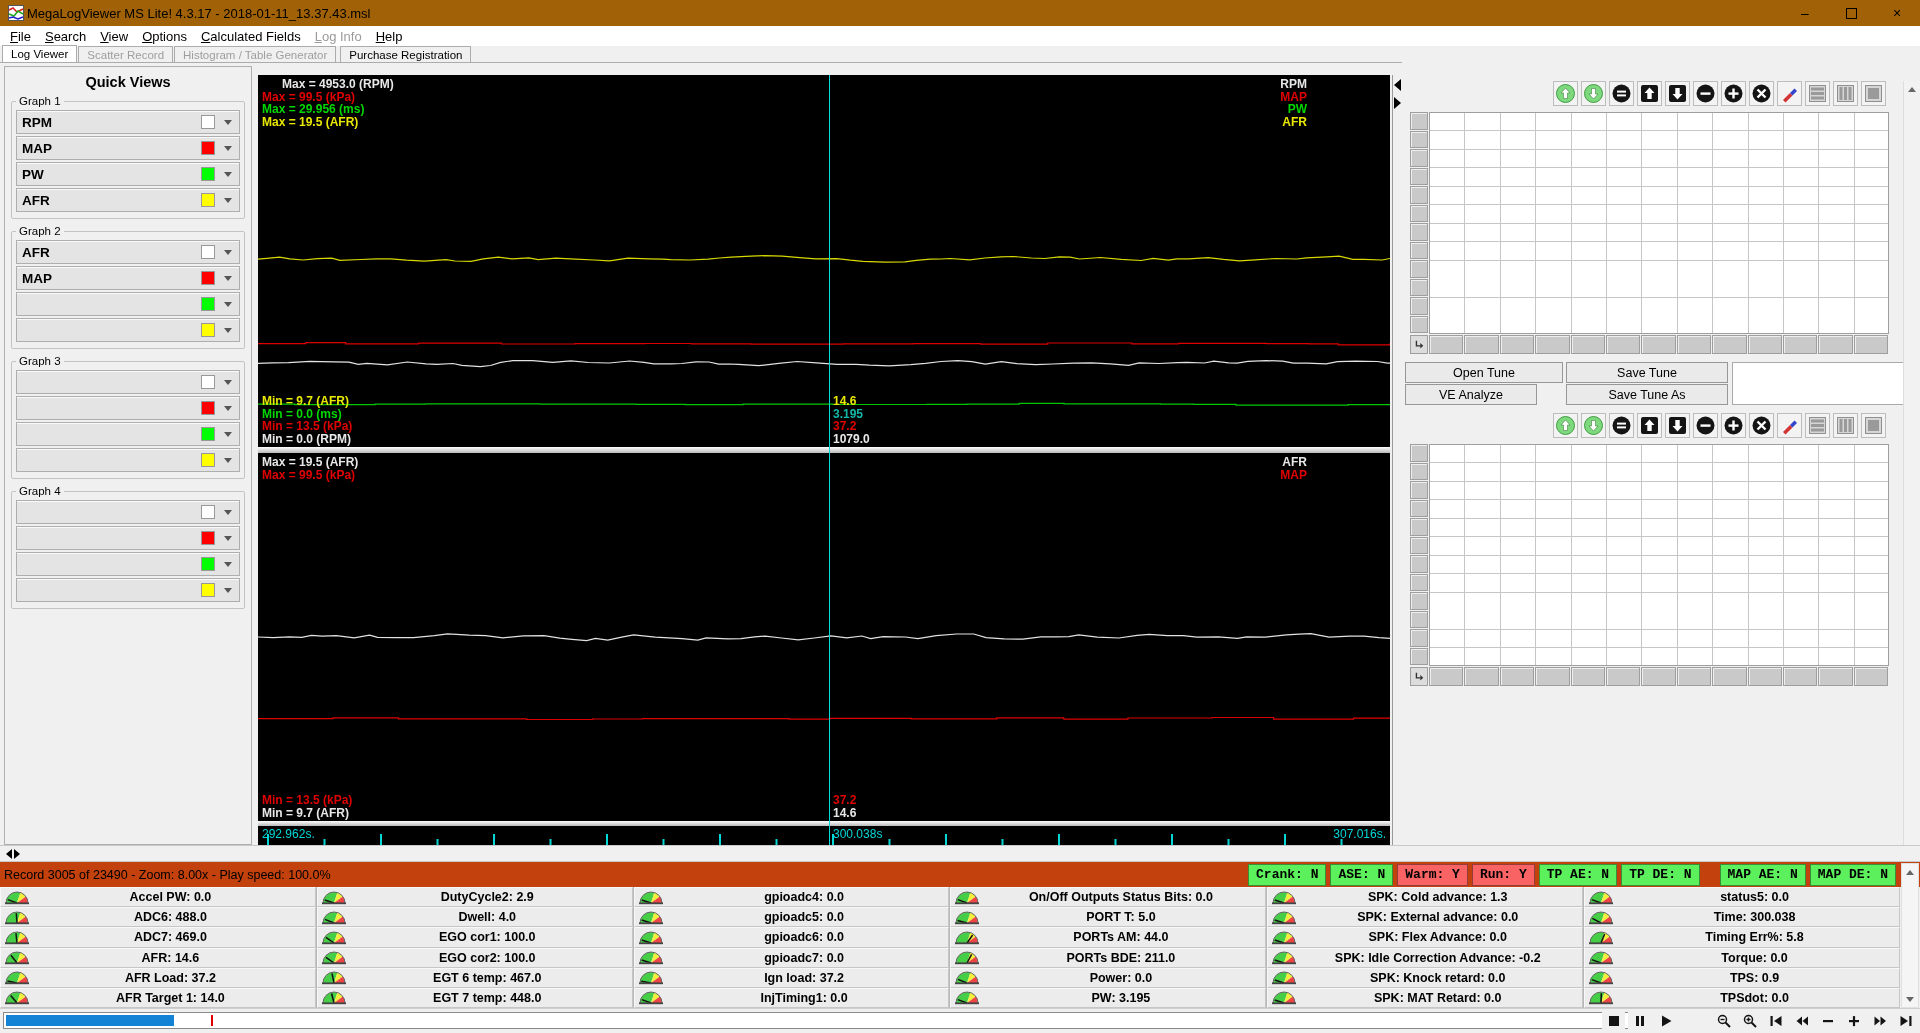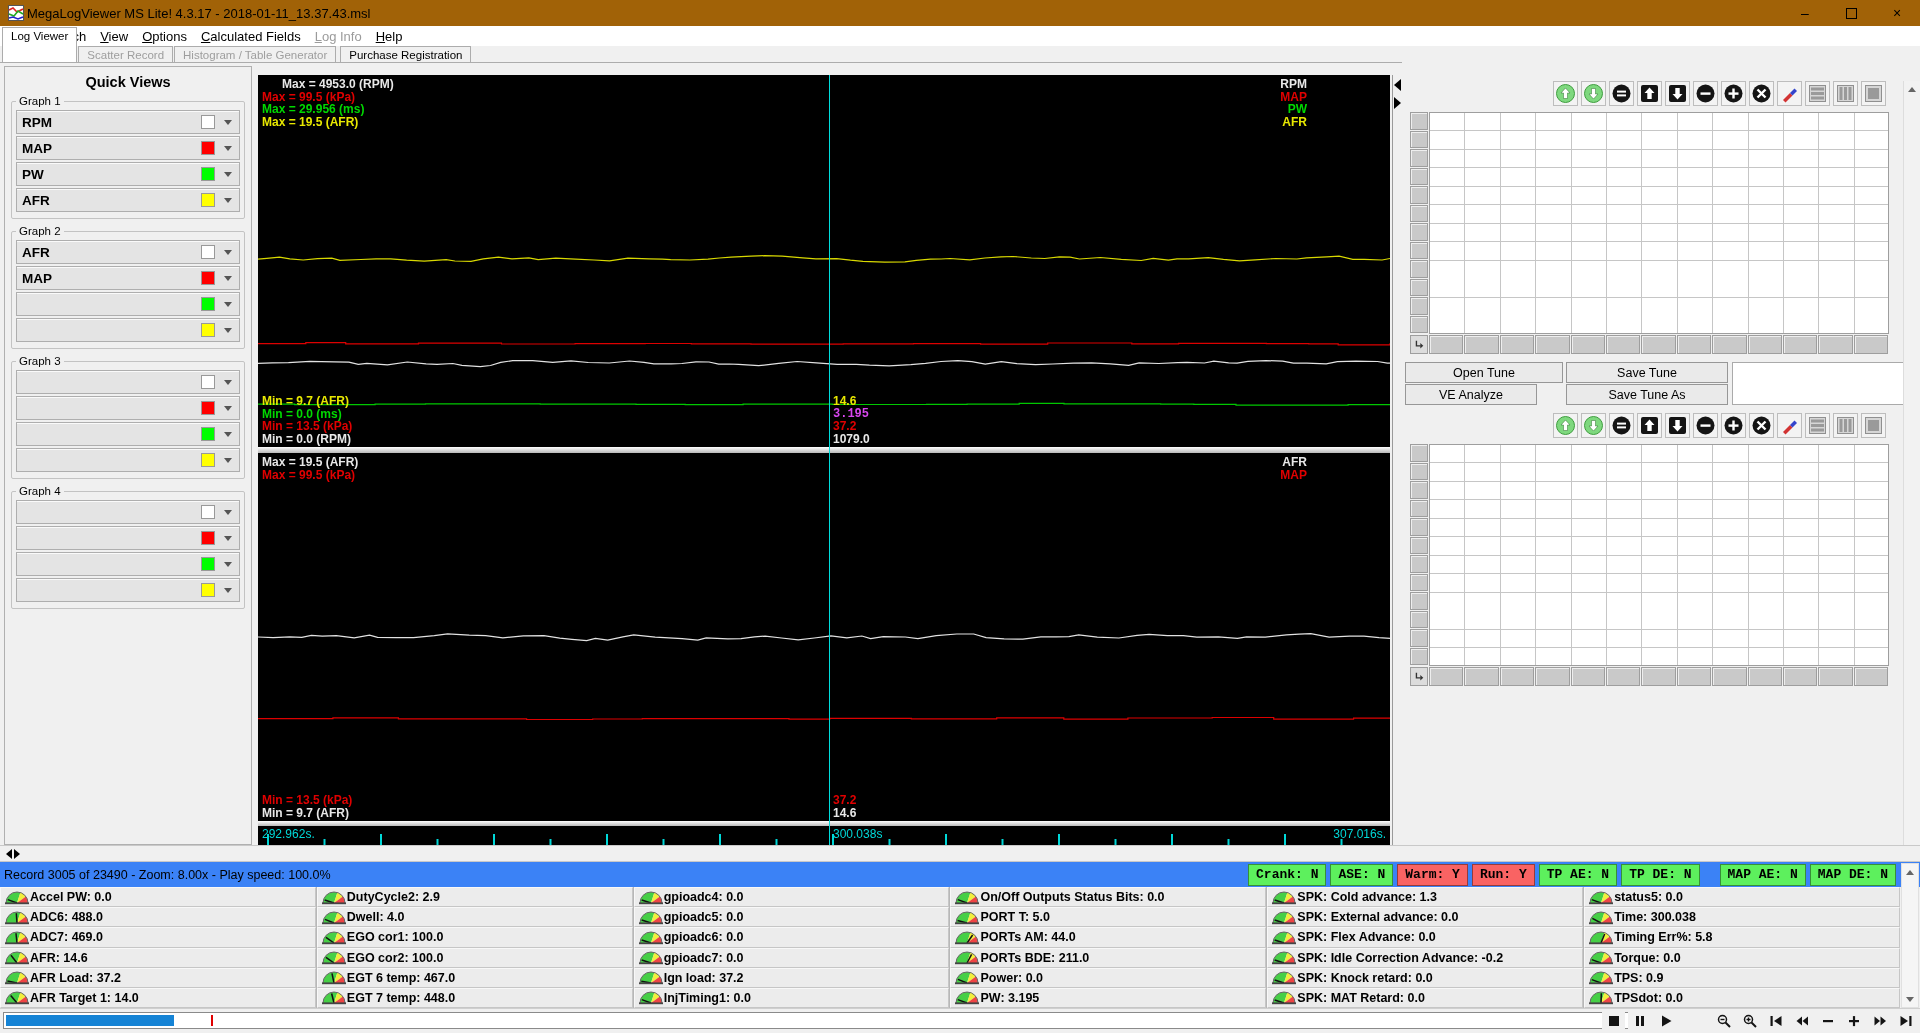--- a/index.html
+++ b/index.html
@@ -11,21 +11,21 @@
   .win-btn{width:46px;height:26px;display:flex;align-items:center;justify-content:center;font-size:14px;}
   .max-glyph{width:9px;height:9px;border:1px solid #000;display:inline-block;}
   
   .menubar{position:absolute;left:0;top:26px;right:0;height:20px;background:#fff;display:flex;align-items:center;padding-left:3px;font-size:13px;}
   .menu-item{display:inline-block;padding:1px 7px;}
   .menu-item::first-letter{text-decoration:underline;}
   .menu-item.disabled{color:#9b9b9b;}
   
   .tabbar{position:absolute;left:2px;top:46px;right:0;height:16px;display:flex;align-items:flex-end;font-size:11.5px;}
   .tab{padding:2px 8px 1px;background:#f0f0f0;border:1px solid #acacac;border-bottom:none;margin-right:1px;white-space:nowrap;}
-  .tab.active{background:#fff;font-weight:normal;position:relative;z-index:2;padding-bottom:20px;}
+  .tab.active{background:#fff;font-weight:normal;position:relative;z-index:2;padding-bottom:2px;}
   .tab.disabled{color:#9e9e9e;}
   .tab.gapped{margin-left:3px;}
   .contentline{position:absolute;left:0;top:62px;right:0;height:1px;background:#acacac;}
   
   .sidebar{position:absolute;left:4px;top:66px;width:248px;height:779px;background:#f0f0f0;border:1px solid #b0b0b0;box-sizing:border-box;}
   .sidebar-title{text-align:center;font-weight:bold;font-size:14.5px;padding:7px 0 2px;}
   .qv-group{margin:3px 6px 6px;border:1px solid #c3c3c3;border-radius:2px;padding:1px 4px 4px;}
   .qv-group legend{font-size:11.5px;padding:0 3px;}
   .qv-row{height:22px;margin:2px 0;background:#e4e4e4;border:1px solid #aeaeae;box-shadow:inset 0 1px 0 #fafafa;display:flex;align-items:center;padding:0 5px;font-size:13.5px;font-weight:bold;}
   .qv-swatch{width:12px;height:12px;margin-left:auto;border:1px solid #999;flex:none;}
@@ -72,32 +72,32 @@
   .rp-white{position:absolute;left:330px;top:300px;right:6px;height:43px;background:#fff;border:1px solid #aaa;box-sizing:border-box;}
   .vscroll{position:absolute;right:0;top:19px;width:17px;height:764px;background:#f2f2f2;border-left:1px solid #ddd;box-sizing:border-box;}
   .scroll-arrow{width:15px;height:16px;display:flex;align-items:center;justify-content:center;}
   .arr-up{width:0;height:0;border-left:4px solid transparent;border-right:4px solid transparent;border-bottom:5px solid #666;}
   .arr-down{width:0;height:0;border-left:4px solid transparent;border-right:4px solid transparent;border-top:5px solid #666;}
   
   .splitrow{position:absolute;left:0;top:845px;right:0;height:17px;background:#f0f0f0;border-top:1px solid #c9c9c9;border-bottom:1px solid #c9c9c9;box-sizing:border-box;display:flex;align-items:center;}
   .split-tris{display:flex;gap:2px;margin-left:6px;}
   .stri-l{width:0;height:0;border-top:5px solid transparent;border-bottom:5px solid transparent;border-right:6px solid #000;}
   .stri-r{width:0;height:0;border-top:5px solid transparent;border-bottom:5px solid transparent;border-left:6px solid #000;}
-  .statusrow{position:absolute;left:0;top:862px;right:0;height:25px;display:flex;align-items:center;background:#3b82f6;}
+  .statusrow{position:absolute;left:0;top:862px;right:0;height:25px;display:flex;align-items:center;background:#c2410c;}
   .record-text{font-size:12.5px;padding-left:4px;white-space:nowrap;}
   .badges{margin-left:auto;margin-right:24px;display:flex;gap:4px;overflow:hidden;}
   .badge{height:20px;display:flex;align-items:center;padding:0 7px;font-size:13px;font-weight:bold;border:1px solid rgba(0,0,0,0.4);white-space:nowrap;font-family:Liberation Mono, monospace;}
   .status-scroll{position:absolute;right:1px;top:863px;width:18px;height:145px;background:#f5f5f5;border:1px solid #e0e0e0;box-sizing:border-box;display:flex;flex-direction:column;justify-content:space-between;align-items:center;}
   
   .gauges{position:absolute;left:0;top:887px;width:1900px;height:121px;display:flex;background:#ececec;}
   .gauge-col{width:316.6px;display:flex;flex-direction:column;border-left:1px solid #b7b7b7;}
   .gauge-col:first-child{border-left:none;}
   .gauge-cell{flex:1;display:flex;align-items:center;padding:0 4px 0 3px;background:#ececec;border:1px solid #c6c6c6;border-top-color:#f8f8f8;border-left-color:#f8f8f8;box-sizing:border-box;}
   .gauge-cell svg{width:26px;height:15px;flex:none;}
-  .gauge-text{flex:1;text-align:left;font-size:12.5px;font-weight:bold;white-space:nowrap;overflow:hidden;}
+  .gauge-text{flex:1;text-align:center;font-size:12.5px;font-weight:bold;white-space:nowrap;overflow:hidden;}
   
   .controlbar{position:absolute;left:0;top:1008px;right:0;height:25px;background:#f0f0f0;border-top:1px solid #cfcfcf;box-sizing:border-box;}
   .progress{position:absolute;left:3px;top:3px;width:1626px;height:17px;background:#fff;border:1px solid #8a8a8a;box-sizing:border-box;}
   .progress-fill{position:absolute;left:2px;top:2px;height:11px;background:#1583d5;}
   .progress-marker{position:absolute;top:2px;width:2px;height:11px;background:#e00000;}
   .transport{position:absolute;right:3px;top:2px;display:flex;align-items:center;gap:3px;}
   .t-btn{width:23px;height:20px;display:flex;align-items:center;justify-content:center;background:#f0f0f0;}
   .t-btn.gap-left{margin-left:32px;}
   .t-btn svg{width:16px;height:16px;display:block;}
 </style>
@@ -264,21 +264,21 @@
           <div style="color: rgb(232, 232, 0);">AFR</div>
         </div>
       <div class="glabel-stack stack-bl">
           <div style="color: rgb(232, 232, 0);">Min = 9.7 (AFR)</div>
           <div style="color: rgb(0, 216, 0);">Min = 0.0 (ms)</div>
           <div style="color: rgb(224, 0, 0);">Min = 13.5 (kPa)</div>
           <div style="color: rgb(232, 232, 232);">Min = 0.0 (RPM)</div>
         </div>
       <div class="glabel-stack stack-cursor">
           <div style="color: rgb(232, 232, 0);">14.6</div>
-          <div style="color: #d946ef; font-family: Liberation Mono, monospace;">3.195</div>
+          <div style="color: #14b8a6;">3.195</div>
           <div style="color: rgb(224, 0, 0);">37.2</div>
           <div style="color: rgb(232, 232, 232);">1079.0</div>
         </div>
     </div>
     <div class="gsep" id="gsep1"></div>
     <div class="graph" id="graph2">
       <svg id="trace-svg2" width="1132" height="368">
           <polyline points="0.0,184.0 15.2,184.7 31.7,183.9 43.8,184.3 53.4,182.4 64.3,183.2 78.3,182.7 96.2,184.8 111.5,182.1 119.6,184.4 137.8,184.7 155.6,184.6 176.3,182.6 189.6,180.9 211.3,182.2 227.7,182.6 244.8,184.9 265.3,182.8 286.0,182.7 301.8,185.2 313.9,186.4 328.7,187.7 337.4,185.4 349.7,187.1 364.9,183.8 375.7,181.8 397.2,184.1 406.5,184.7 424.1,185.7 439.8,187.2 448.1,184.9 469.8,185.8 483.0,185.7 496.5,183.9 507.2,183.1 523.6,185.0 540.2,186.9 556.3,185.0 573.0,182.8 588.8,184.8 603.9,183.0 612.6,185.6 625.3,183.6 647.3,184.0 659.9,185.6 678.3,182.6 698.7,181.0 715.7,181.0 728.1,184.6 746.1,185.9 764.9,186.1 782.8,183.8 797.9,183.8 810.9,183.7 820.7,181.8 839.3,184.1 860.9,185.0 879.0,182.4 891.1,181.3 909.4,182.7 925.4,182.7 938.8,184.1 960.3,183.9 979.5,185.3 988.5,183.9 1007.3,184.2 1028.5,181.8 1041.1,181.2 1052.8,180.6 1071.1,184.1 1091.6,183.2 1106.0,183.1 1121.0,184.6 1132.0,185.3" fill="none" stroke="#e2e2e2" stroke-width="1.2"></polyline>
           <polyline points="0.0,265.7 74.9,265.7 74.9,264.9 140.4,264.9 140.4,265.8 235.4,265.8 235.4,265.8 268.6,265.8 268.6,266.5 334.7,266.5 334.7,266.0 384.3,266.0 384.3,265.7 477.2,265.7 477.2,265.6 531.0,265.6 531.0,266.2 571.7,266.2 571.7,265.3 653.3,265.3 653.3,265.8 738.7,265.8 738.7,264.8 805.8,264.8 805.8,266.2 869.9,266.2 869.9,265.0 954.2,265.0 954.2,264.5 1015.7,264.5 1015.7,266.1 1095.6,266.1 1095.6,265.1 1132.0,265.1 1132.0,264.9" fill="none" stroke="#dd0000" stroke-width="1.2"></polyline>
         </svg>

